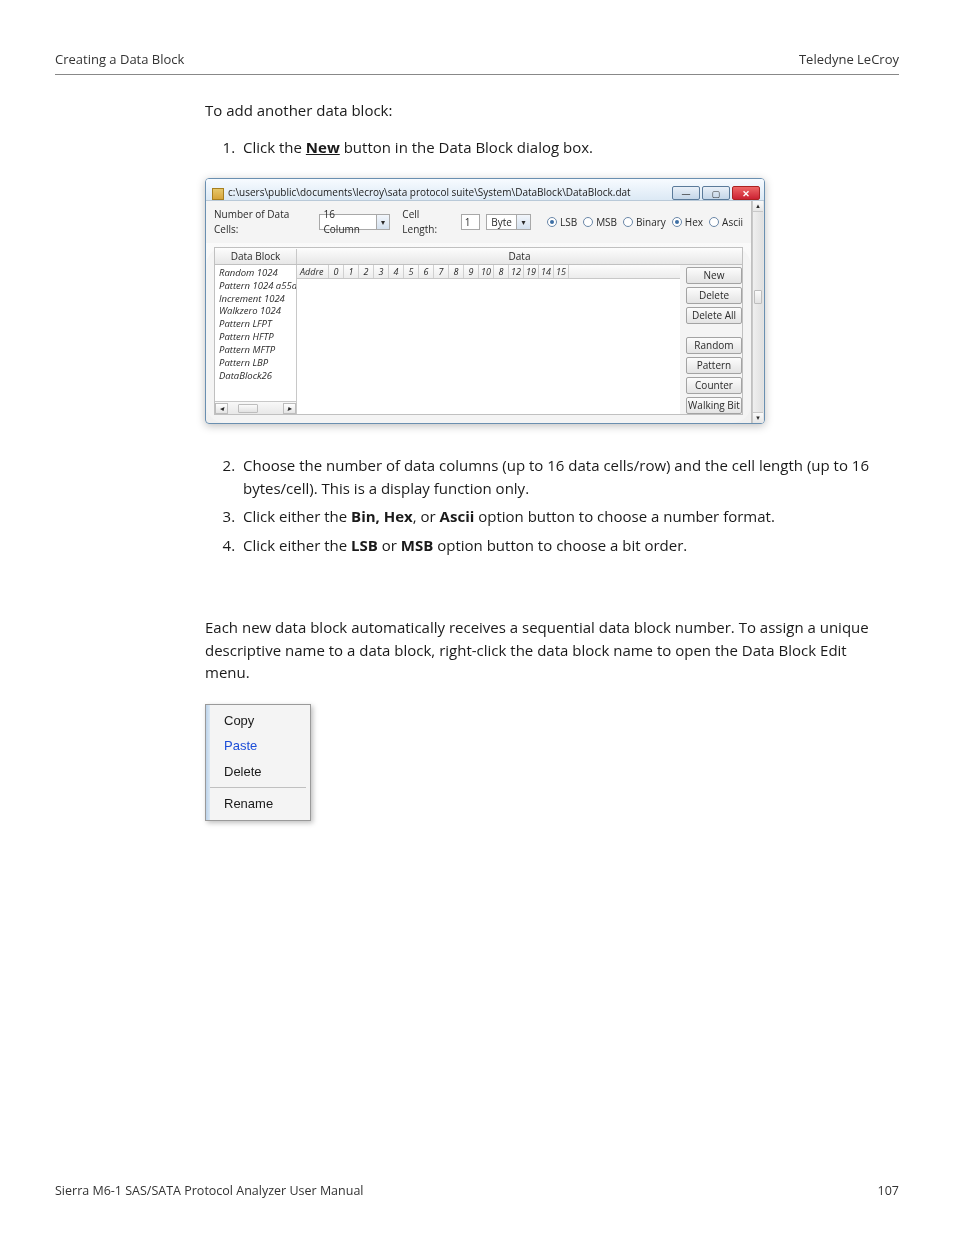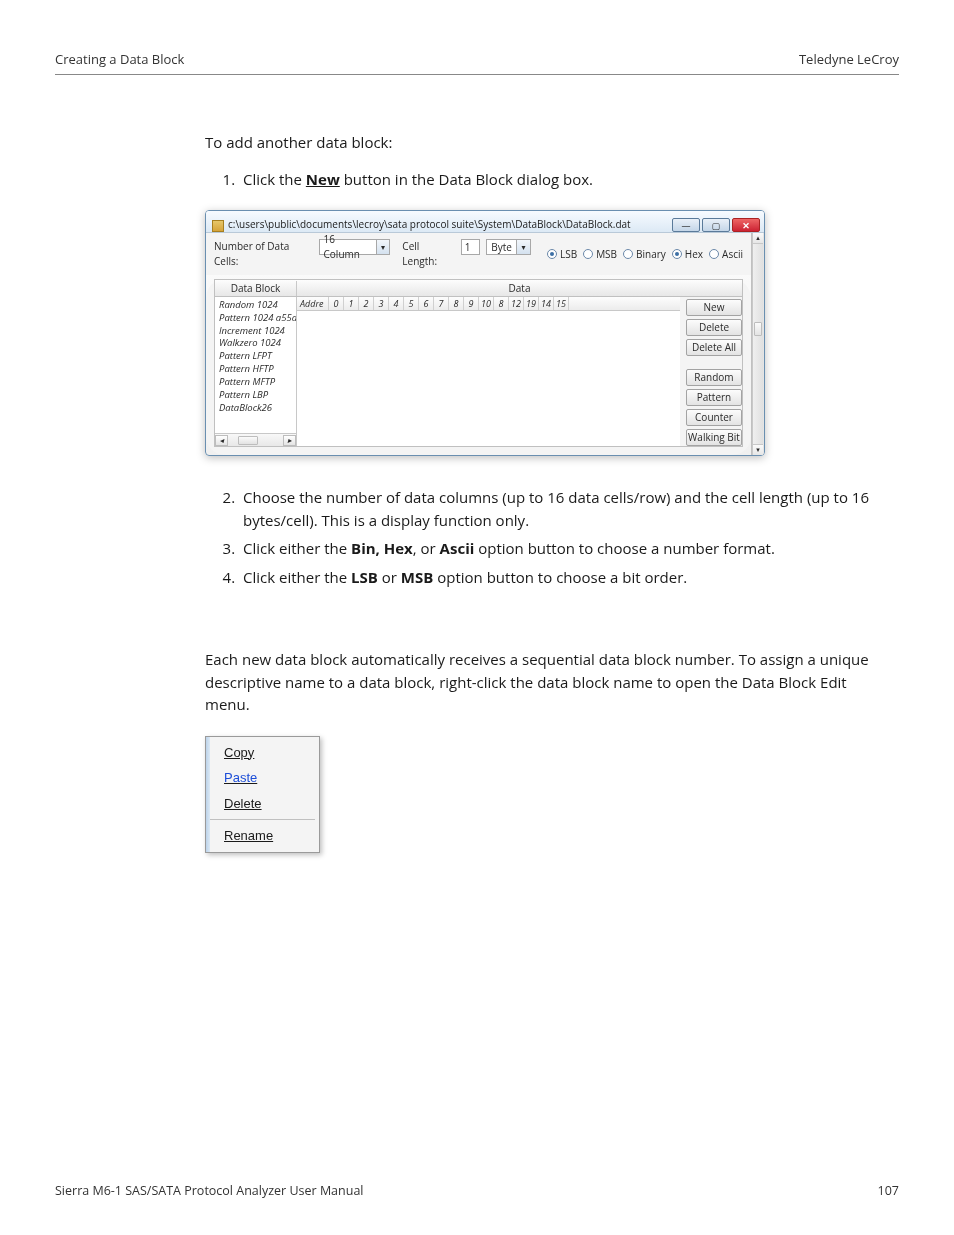--- a/index.html
+++ b/index.html
@@ -15,21 +15,21 @@
     position: relative;
     min-height: 1235px;
   }
   .hdr {
     display: flex;
     justify-content: space-between;
     font-size: 13px;
     color: #333;
     border-bottom: 1px solid #888;
     padding-bottom: 6px;
-    margin-bottom: 56px;
+    margin-bottom: 24px;
     text-align: right;
   }
   .content {
     margin-left: 150px;
     margin-right: 20px;
     font-size: 15px;
     line-height: 1.5;
   }
   .content p { margin: 0 0 14px 0; }
   ol.steps {
@@ -80,20 +80,21 @@
   }
   .wb-min { background: linear-gradient(#e9f0f8,#c4d6e8); }
   .wb-max { background: linear-gradient(#e9f0f8,#c4d6e8); }
   .wb-close { background: linear-gradient(#e66,#c23); border-color:#a22; color:#fff; font-weight:700; }
 
   .d-body { background:#f4f4f4; padding:8px 8px 8px 8px; position:relative;border-radius:19px; }
   .d-topbar {
     background:#f4f4f4;
     padding: 6px 8px;
     display:flex;
+    align-items:center;
     gap:6px;
     font-size:10px;
   }
   .combo {
     display:flex; align-items:center;
     border:1px solid #a8a8a8;
     background:#fff;
     height:16px;
   }
   .combo .v { padding:0 4px; font-size:10px; }
@@ -204,27 +205,26 @@
   }
   .vscroll .varr.bot{ position:absolute;bottom:0;left:0;right:0;border-top:1px solid #c8c8c8;border-bottom:none;}
   .vscroll .vthumb{position:absolute;top:40%;left:1px;right:1px;height:14px;border:1px solid #bdbdbd;background:linear-gradient(#fbfbfb,#e3e3e3);border-radius:1px;}
   .d-outer { display:flex; }
   .d-inner { flex:1; }
   .d-right-scroll { width:13px; position:relative; background:linear-gradient(90deg,#f2f2f2,#e4e4e4); border-left:1px solid #c0c0c0; }
 
   
   .ctx-menu {
     margin: 14px 0 0 0;
-    width: 115px;
+    width: 106px;
     border:1px solid #9a9a9a;
     background:#f4f4f4;
     box-shadow: 2px 2px 5px rgba(0,0,0,.25);
     font-family: Tahoma, Arial, sans-serif;
     font-size: 13px;
-    text-decoration: underline;
   }
   .ctx-menu .strip{
     position:absolute; left:0; top:0; bottom:0; width:4px;
     background:linear-gradient(90deg,#bcd3ea,#dce9f5);
   }
   .ctx-menu { position:relative; padding:3px 0; }
   .ctx-item { padding:3px 10px 3px 18px; color:#1a1a1a; }
   .ctx-item.disabled { color:#1d4ed8; }
   .ctx-sep { border-top:1px solid #c0c0c0; margin:3px 4px; }
 

